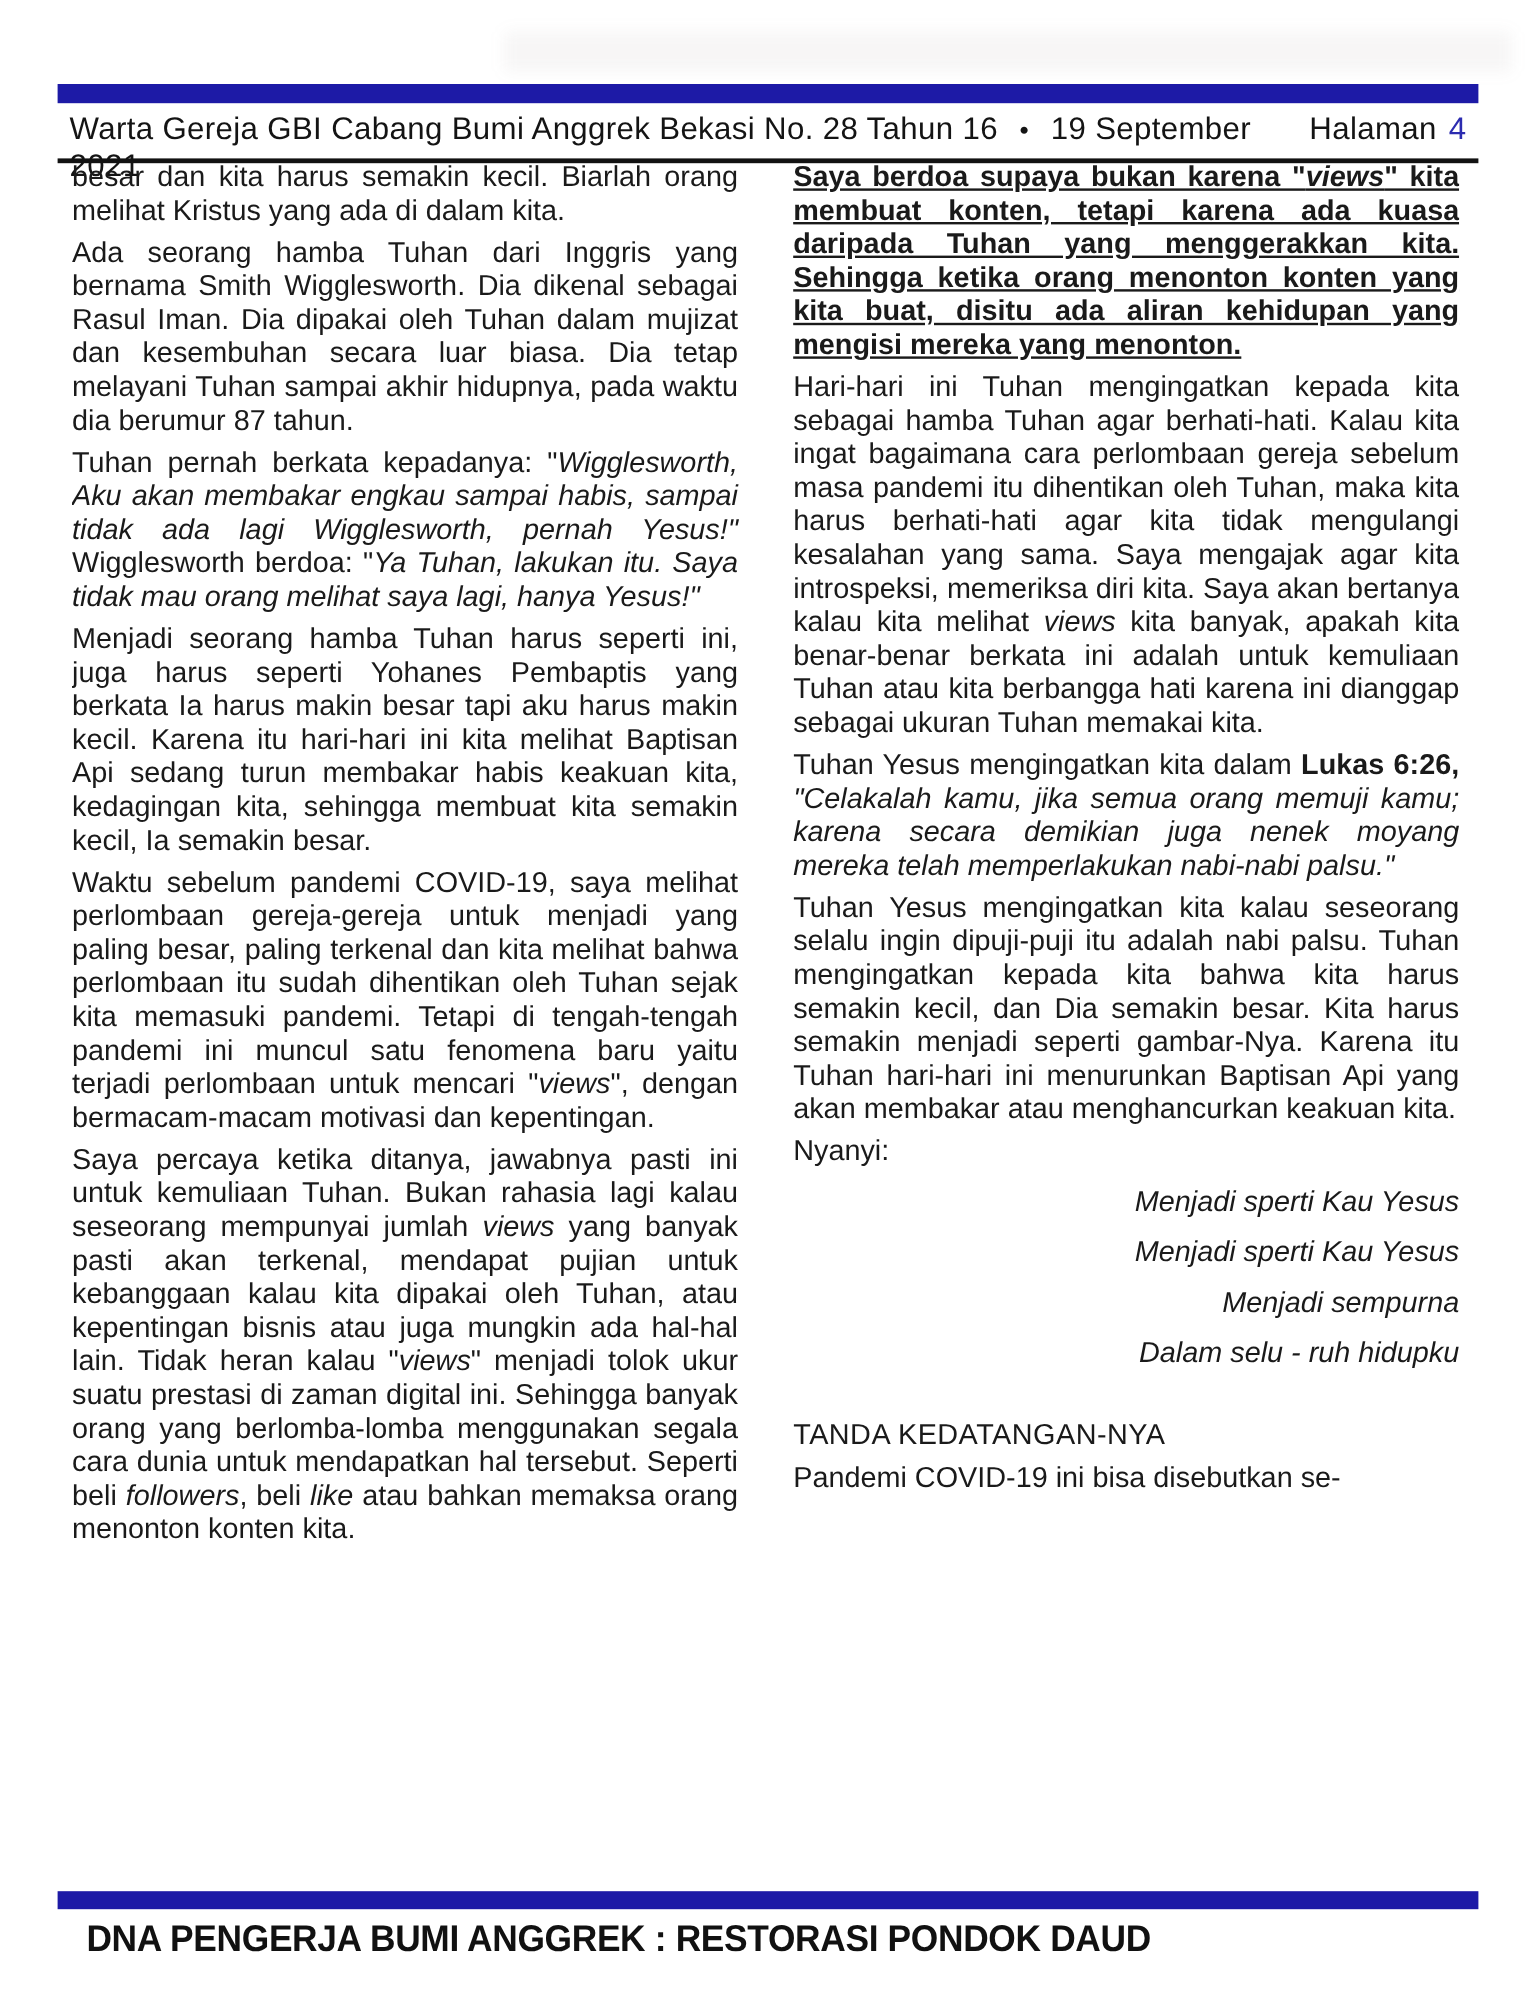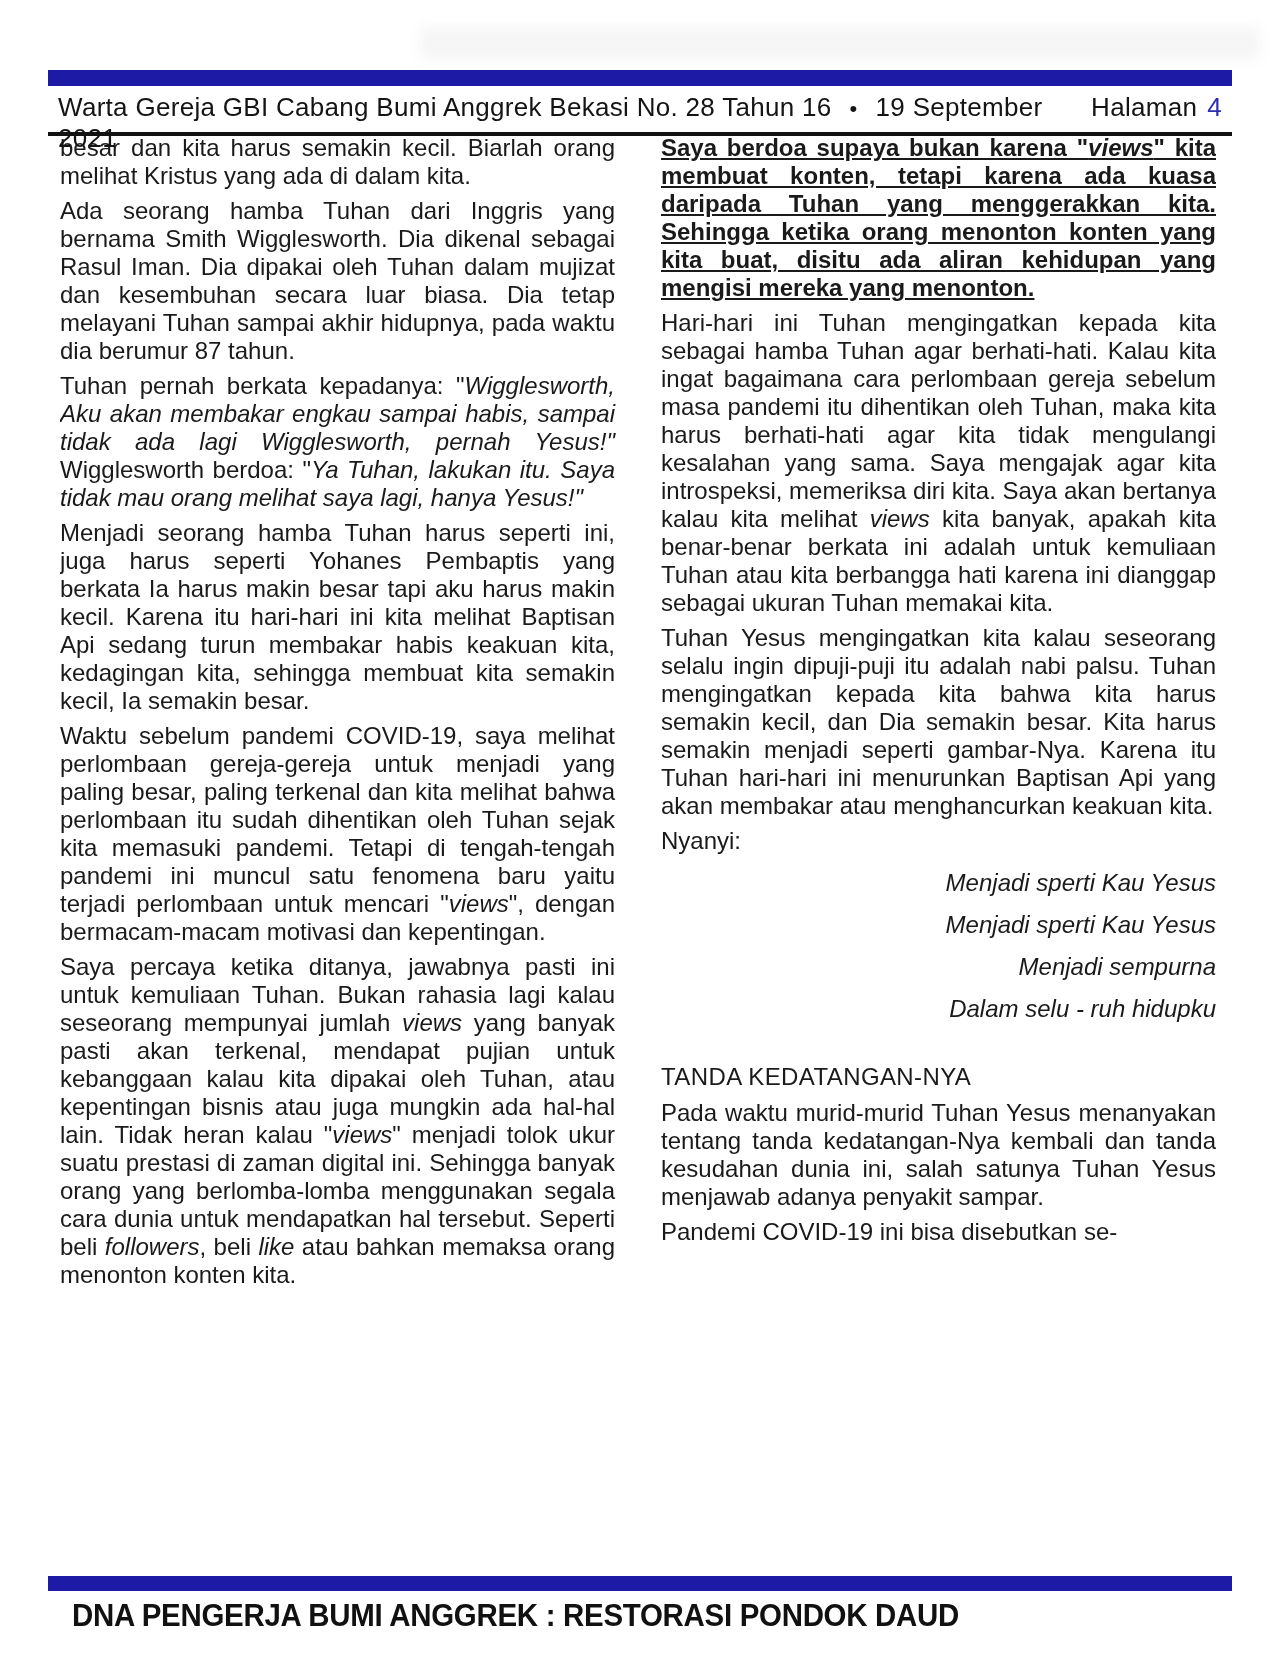--- a/index.html
+++ b/index.html
@@ -94,28 +94,28 @@
         <p class="para body"><span class="run-n">besar dan kita harus semakin kecil. Biarlah orang melihat Kristus yang ada di dalam kita.</span></p>
         <p class="para body"><span class="run-n">Ada seorang hamba Tuhan dari Inggris yang bernama Smith Wigglesworth. Dia dikenal sebagai Rasul Iman. Dia dipakai oleh Tuhan dalam mujizat dan kesembuhan secara luar biasa. Dia tetap melayani Tuhan sampai akhir hidupnya, pada waktu dia berumur 87 tahun.</span></p>
         <p class="para body"><span class="run-n">Tuhan pernah berkata kepadanya: "</span><span class="run-i">Wigglesworth, Aku akan membakar engkau sampai habis, sampai tidak ada lagi Wigglesworth, pernah Yesus!"</span><span class="run-n"> Wigglesworth berdoa: "</span><span class="run-i">Ya Tuhan, lakukan itu. Saya tidak mau orang melihat saya lagi, hanya Yesus!"</span></p>
         <p class="para body"><span class="run-n">Menjadi seorang hamba Tuhan harus seperti ini, juga harus seperti Yohanes Pembaptis yang berkata Ia harus makin besar tapi aku harus makin kecil. Karena itu hari-hari ini kita melihat Baptisan Api sedang turun membakar habis keakuan kita, kedagingan kita, sehingga membuat kita semakin kecil, Ia semakin besar.</span></p>
         <p class="para body"><span class="run-n">Waktu sebelum pandemi COVID-19, saya melihat perlombaan gereja-gereja untuk menjadi yang paling besar, paling terkenal dan kita melihat bahwa perlombaan itu sudah dihentikan oleh Tuhan sejak kita memasuki pandemi. Tetapi di tengah-tengah pandemi ini muncul satu fenomena baru yaitu terjadi perlombaan untuk mencari "</span><span class="run-i">views</span><span class="run-n">", dengan bermacam-macam motivasi dan kepentingan.</span></p>
         <p class="para body"><span class="run-n">Saya percaya ketika ditanya, jawabnya pasti ini untuk kemuliaan Tuhan. Bukan rahasia lagi kalau seseorang mempunyai jumlah </span><span class="run-i">views</span><span class="run-n"> yang banyak pasti akan terkenal, mendapat pujian untuk kebanggaan kalau kita dipakai oleh Tuhan, atau kepentingan bisnis atau juga mungkin ada hal-hal lain. Tidak heran kalau "</span><span class="run-i">views</span><span class="run-n">" menjadi tolok ukur suatu prestasi di zaman digital ini. Sehingga banyak orang yang berlomba-lomba menggunakan segala cara dunia untuk mendapatkan hal tersebut. Seperti beli </span><span class="run-i">followers</span><span class="run-n">, beli </span><span class="run-i">like</span><span class="run-n"> atau bahkan memaksa orang menonton konten kita.</span></p>
       </div>
     <div class="col">
         <p class="para bold"><span class="run-b">Saya berdoa supaya bukan karena "</span><span class="run-bi">views</span><span class="run-b">" kita membuat konten, tetapi karena ada kuasa daripada Tuhan yang menggerakkan kita. Sehingga ketika orang menonton konten yang kita buat, disitu ada aliran kehidupan yang mengisi mereka yang menonton.</span></p>
         <p class="para body"><span class="run-n">Hari-hari ini Tuhan mengingatkan kepada kita sebagai hamba Tuhan agar berhati-hati. Kalau kita ingat bagaimana cara perlombaan gereja sebelum masa pandemi itu dihentikan oleh Tuhan, maka kita harus berhati-hati agar kita tidak mengulangi kesalahan yang sama. Saya mengajak agar kita introspeksi, memeriksa diri kita. Saya akan bertanya kalau kita melihat </span><span class="run-i">views</span><span class="run-n"> kita banyak, apakah kita benar-benar berkata ini adalah untuk kemuliaan Tuhan atau kita berbangga hati karena ini dianggap sebagai ukuran Tuhan memakai kita.</span></p>
+        <p class="para body"><span class="run-n">Tuhan Yesus mengingatkan kita dalam </span><span class="run-b">Lukas 6:26, </span><span class="run-i">"Celakalah kamu, jika semua orang memuji kamu; karena secara demikian juga nenek moyang mereka telah memperlakukan nabi-nabi palsu."</span></p>
         <p class="para body"><span class="run-n">Tuhan Yesus mengingatkan kita kalau seseorang selalu ingin dipuji-puji itu adalah nabi palsu. Tuhan mengingatkan kepada kita bahwa kita harus semakin kecil, dan Dia semakin besar. Kita harus semakin menjadi seperti gambar-Nya. Karena itu Tuhan hari-hari ini menurunkan Baptisan Api yang akan membakar atau menghancurkan keakuan kita.</span></p>
         <p class="para body"><span class="run-n">Nyanyi:</span></p>
         <p class="para song"><span class="run-i">Menjadi sperti Kau Yesus</span></p>
         <p class="para song"><span class="run-i">Menjadi sperti Kau Yesus</span></p>
         <p class="para song"><span class="run-i">Menjadi sempurna</span></p>
         <p class="para song"><span class="run-i">Dalam selu - ruh hidupku</span></p>
         <p class="para heading"><span class="run-n">TANDA KEDATANGAN-NYA</span></p>
-        <p class="para body"><span class="run-n">Pada waktu murid-murid Tuhan Yesus menanyakan tentang tanda kedatangan-Nya kembali dan tanda kesudahan dunia ini, salah satunya Tuhan Yesus menjawab adanya penyakit sampar.</span></p>
         <p class="para body"><span class="run-n">Pandemi COVID-19 ini bisa disebutkan se-</span></p>
       </div>
   </div>
 
   <div class="footer-bar"></div>
   <div class="footer-text">DNA PENGERJA BUMI ANGGREK : RESTORASI PONDOK DAUD</div>
 
 </div>
 
 </body></html>

